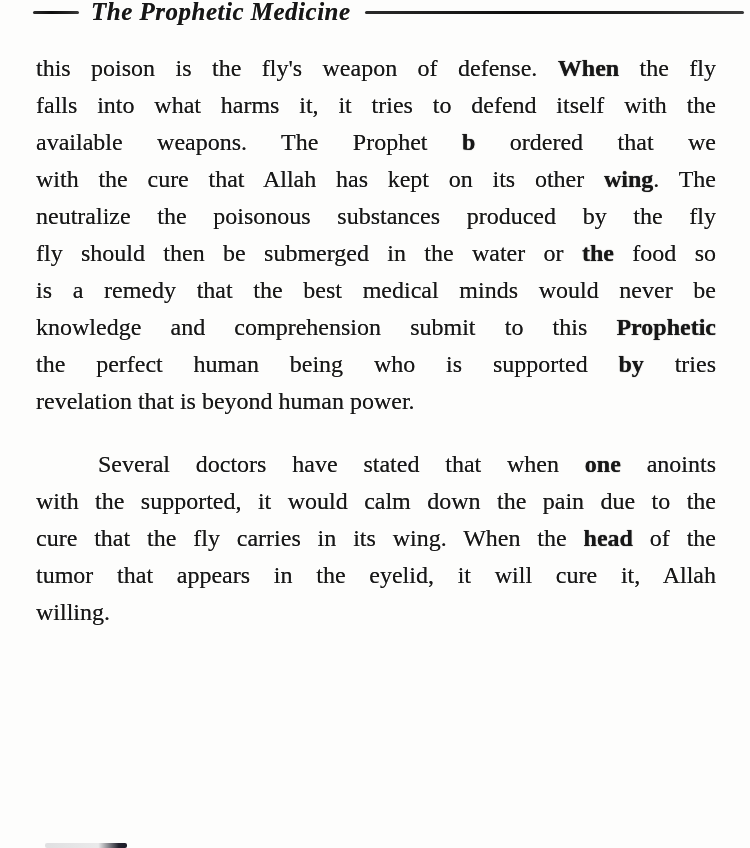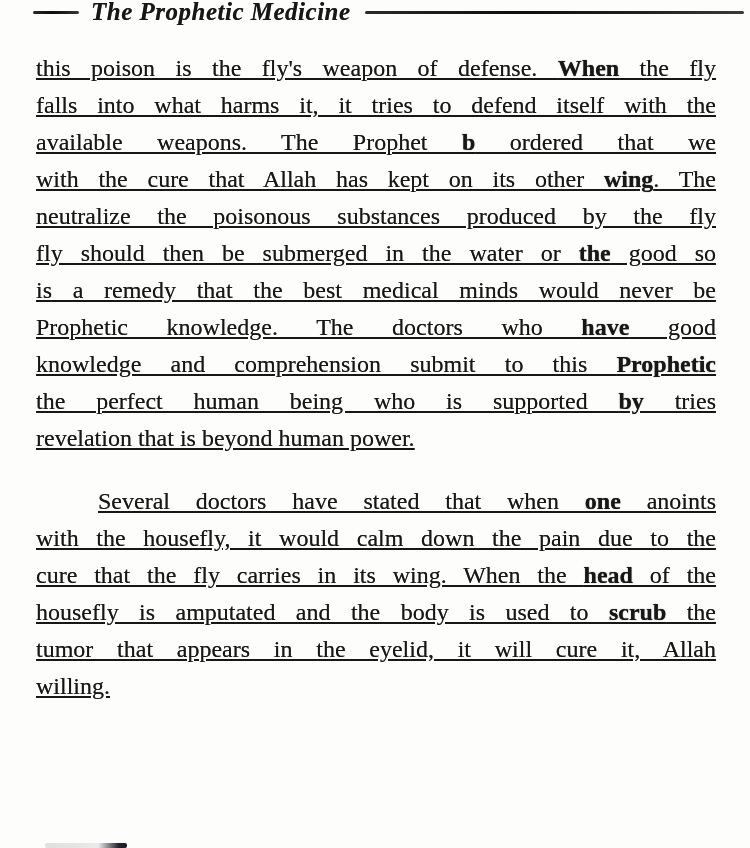--- a/index.html
+++ b/index.html
@@ -46,21 +46,21 @@
     margin-right: 6px;
   }
   
   .body-text {
     margin-top: 24px;
     padding: 0 34px 0 36px;
     font-size: 24px;
     line-height: 37px;
     text-shadow: 0 0 0.6px rgba(25,25,25,0.7);
   }
-  .paragraph { margin: 0; text-decoration: underline; }
+  .paragraph { margin: 0; }
   .paragraph + .paragraph { margin-top: 26px; }
   .line {
     text-align: justify;
     text-align-last: justify;
     white-space: normal;
   }
   .line.last-line {
     text-align-last: left;
   }
   .paragraph.indent .line:first-child {
@@ -96,32 +96,30 @@
     <span class="rule rule-right"></span>
   </div>
 
   <div class="body-text" id="body-text">
       <div class="paragraph">
         <div class="line"><span class="seg">this poison is the fly's weapon of defense. </span><span class="seg-bold">When</span><span class="seg"> the fly</span></div>
         <div class="line"><span class="seg">falls into what harms it, it tries to defend itself with the</span></div>
         <div class="line"><span class="seg">available weapons. The Prophet </span><span class="seg-bold">b</span><span class="seg"> ordered that we</span></div>
         <div class="line"><span class="seg">with the cure that Allah has kept on its other </span><span class="seg-bold">wing</span><span class="seg">. The</span></div>
         <div class="line"><span class="seg">neutralize the poisonous substances produced by the fly</span></div>
-        <div class="line"><span class="seg">fly should then be submerged in the water or </span><span class="seg-bold">the</span><span class="seg"> good so</span></div>
+        <div class="line"><span class="seg">fly should then be submerged in the water or </span><span class="seg-bold">the</span><span class="seg"> food so</span></div>
         <div class="line"><span class="seg">is a remedy that the best medical minds would never be</span></div>
-        <div class="line"><span class="seg">Prophetic knowledge. The doctors who </span><span class="seg-bold">have</span><span class="seg"> good</span></div>
         <div class="line"><span class="seg">knowledge and comprehension submit to this </span><span class="seg-bold">Prophetic</span></div>
         <div class="line"><span class="seg">the perfect human being who is supported </span><span class="seg-bold">by</span><span class="seg"> tries</span></div>
         <div class="line last-line"><span class="seg">revelation that is beyond human power.</span></div>
       </div>
       <div class="paragraph indent">
         <div class="line"><span class="seg">Several doctors have stated that when </span><span class="seg-bold">one</span><span class="seg"> anoints</span></div>
-        <div class="line"><span class="seg">with the housefly, it would calm down the pain due to the</span></div>
+        <div class="line"><span class="seg">with the supported, it would calm down the pain due to the</span></div>
         <div class="line"><span class="seg">cure that the fly carries in its wing. When the </span><span class="seg-bold">head</span><span class="seg"> of the</span></div>
-        <div class="line"><span class="seg">housefly is amputated and the body is used to </span><span class="seg-bold">scrub</span><span class="seg"> the</span></div>
         <div class="line"><span class="seg">tumor that appears in the eyelid, it will cure it, Allah</span></div>
         <div class="line last-line"><span class="seg">willing.</span></div>
       </div>
     </div>
 
   <div class="smudge"></div>
 
 </div>
 
 </body></html>

